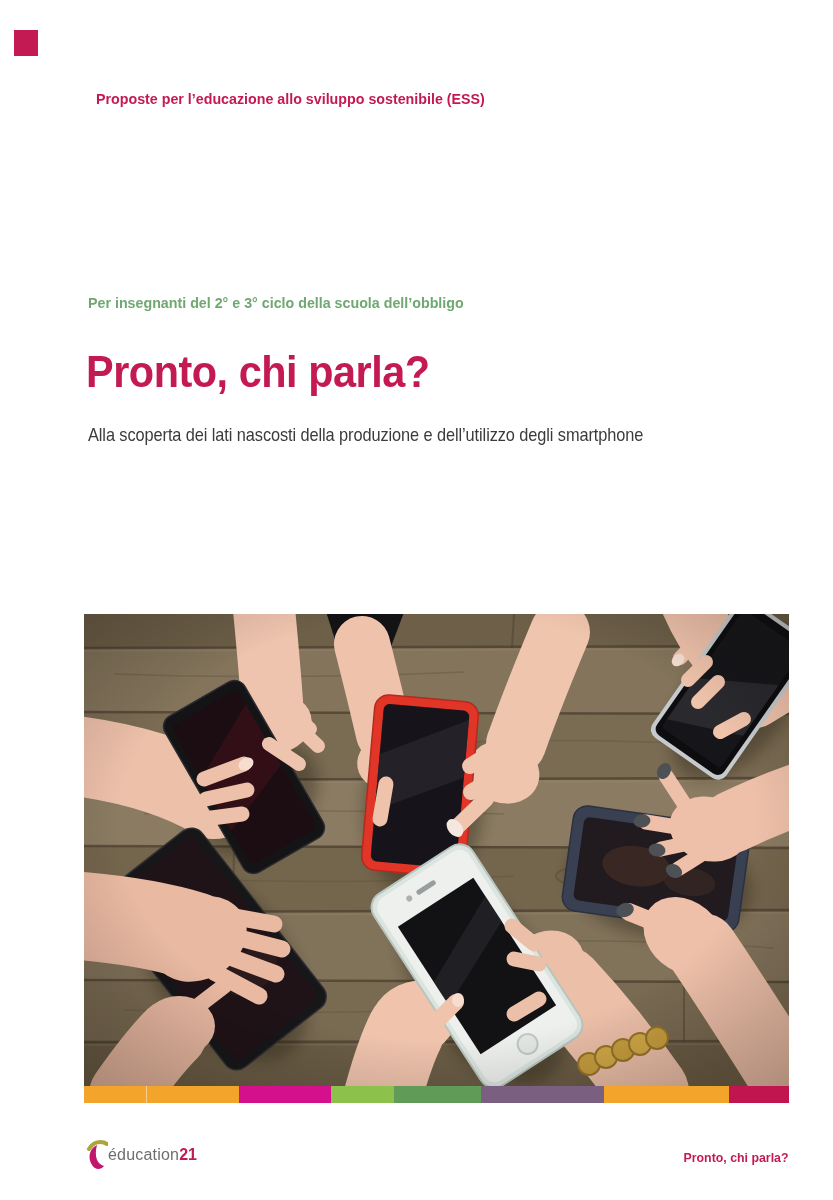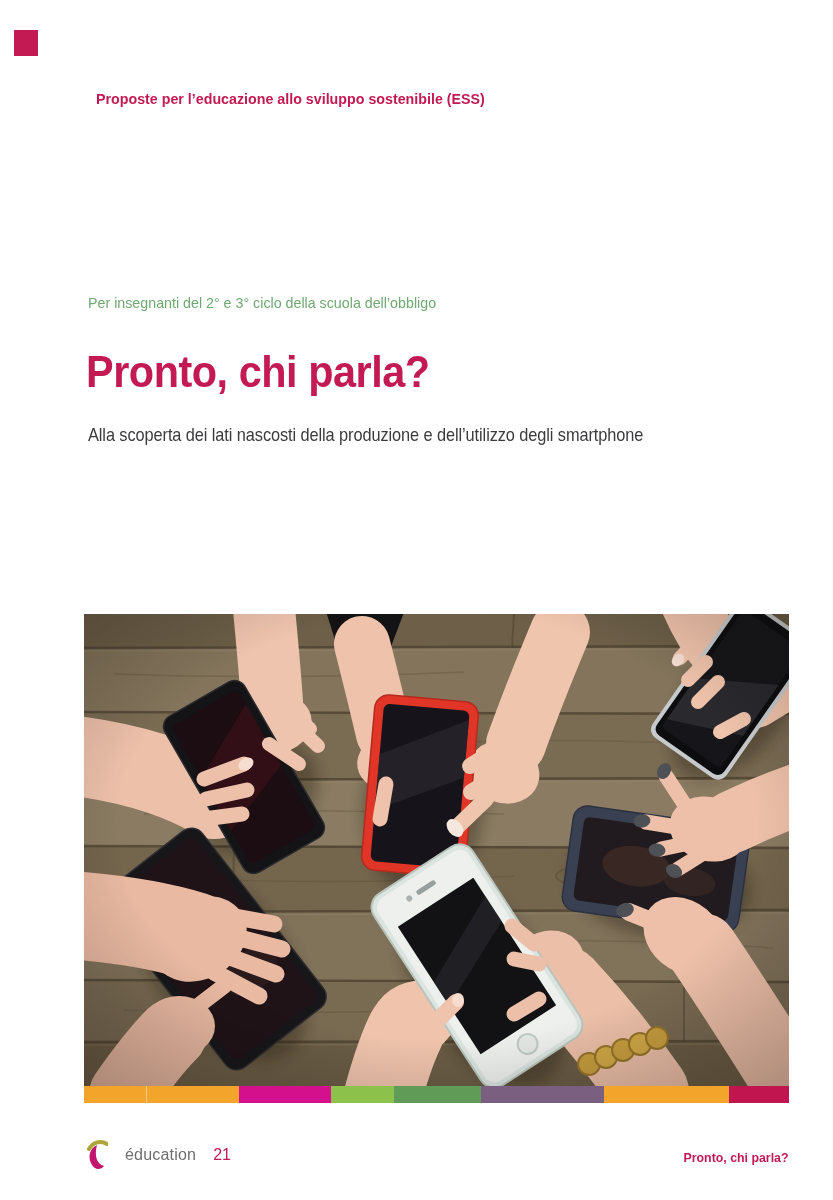--- a/index.html
+++ b/index.html
@@ -9,39 +9,39 @@
     -webkit-font-smoothing:antialiased;
   }
   .abs{position:absolute;}
   .condense{display:inline-block;transform-origin:0 50%;}
 
   .brand-square{left:14px;top:30px;width:24px;height:26px;background:var(--accent,#c41a54);}
 
   .kicker{left:88px;top:90px;font-size:15px;font-weight:700;color:var(--accent,#c41a54);white-space:nowrap;margin-left:8px;}
   .kicker .condense{transform:scaleX(.95);}
 
-  .audience{left:88px;top:294px;font-size:15px;font-weight:400;color:var(--green,#6fa871);white-space:nowrap;}
+  .audience{left:88px;top:294px;font-size:15px;font-weight:700;color:var(--green,#6fa871);white-space:nowrap;}
   .audience .condense{transform:scaleX(.95);}
 
   .page-title{left:86px;top:346px;font-size:45px;font-weight:700;color:var(--accent,#c41a54);white-space:nowrap;letter-spacing:-.5px;}
   .page-title .condense{transform:scaleX(.92);}
 
   .page-subtitle{left:88px;top:424px;font-size:19px;font-weight:400;color:var(--dark,#3b3b3d);white-space:nowrap;letter-spacing:-.1px;}
   .page-subtitle .condense{transform:scaleX(.86);}
 
   .photo{left:84px;top:614px;width:705px;height:472px;overflow:hidden;background:#7e6f57;}
   .photo svg{display:block;}
 
   .stripe{left:84px;top:1086px;width:705px;height:17px;display:flex;}
   .stripe .seg{height:100%;}
   .stripe .seg.divider{box-shadow:inset 1px 0 0 rgba(255,255,255,.45);}
 
-  .footer-logo{left:86px;top:1139px;display:flex;align-items:center;gap:17px;}
+  .footer-logo{left:86px;top:1139px;display:flex;align-items:center;gap:0;}
   .footer-logo .logo-word{font-size:16px;color:var(--gray,#6e6e70);letter-spacing:.2px;}
-  .footer-logo .logo-num{font-size:16px;font-weight:400;color:var(--accent,#c41a54);}
+  .footer-logo .logo-num{font-size:16px;font-weight:700;color:var(--accent,#c41a54);}
 
   .footer-title{right:44px;top:1150px;font-size:13px;font-weight:700;color:var(--accent,#c41a54);white-space:nowrap;}
   .footer-title .condense{transform:scaleX(.95);transform-origin:100% 50%;}
 </style>
 </head>
 <body>
 
 <div class="abs brand-square"></div>
 
 <div class="abs kicker">

